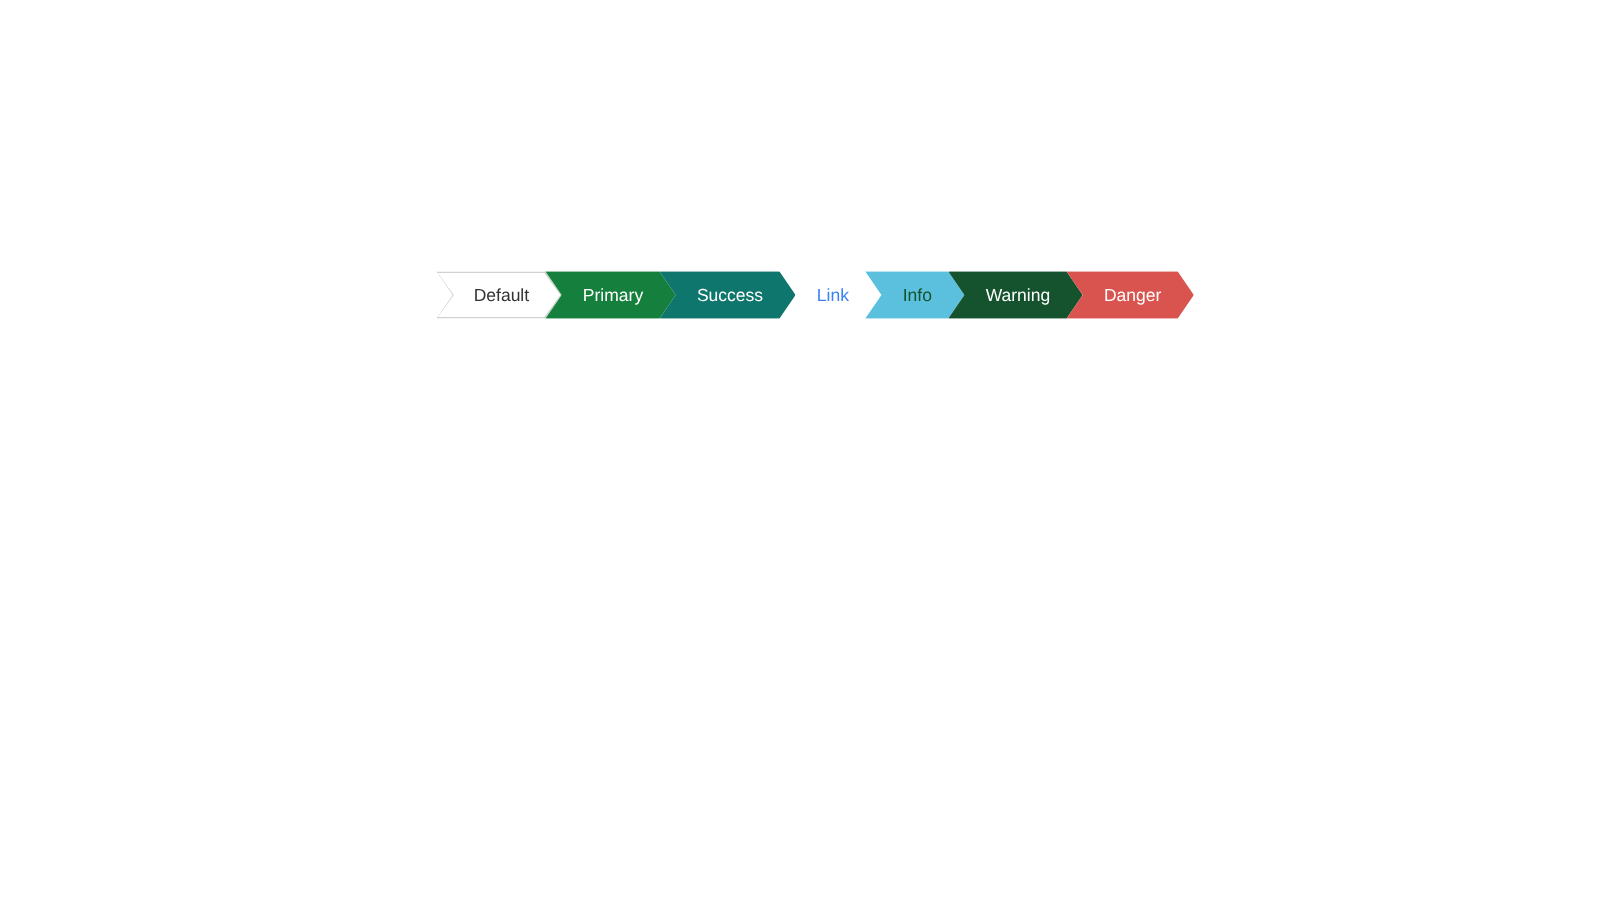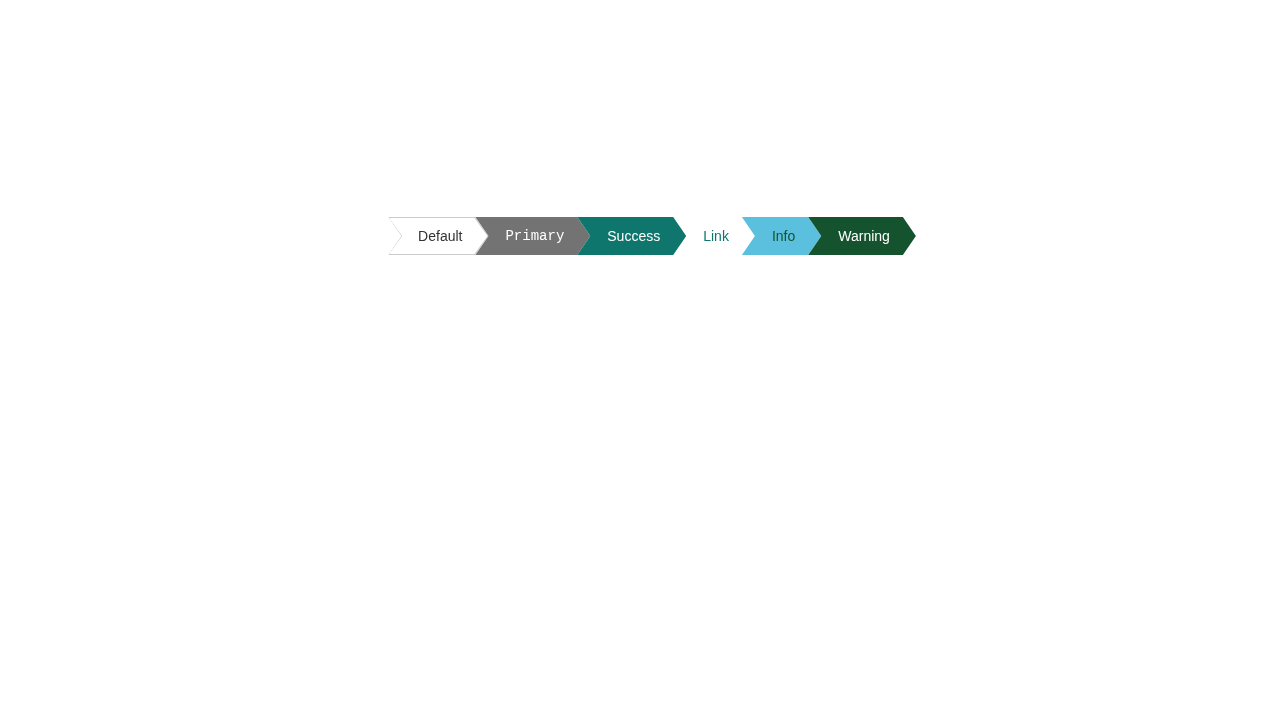--- a/index.html
+++ b/index.html
@@ -137,37 +137,40 @@
 
 <div id="page-root">
 
   <nav id="breadcrumb">
     <ul class="crumb-list">
 
       <li class="crumb crumb--default" style="color: rgb(51, 51, 51);">
         <span class="crumb-label">Default</span>
       </li>
 
-      <li class="crumb crumb--primary" style="color: rgb(255, 255, 255); background: #737373; font-family: Liberation Mono, monospace;">
+      <li class="crumb crumb--primary" style="color: rgb(255, 255, 255); background: #15803d;">
         <span class="crumb-label">Primary</span>
       </li>
 
       <li class="crumb crumb--success" style="color: rgb(255, 255, 255); background: #0f766e;">
         <span class="crumb-label">Success</span>
       </li>
 
-      <li class="crumb crumb--link" style="color: #0f766e;">
+      <li class="crumb crumb--link" style="color: #3b82f6;">
         <span class="crumb-label">Link</span>
       </li>
 
       <li class="crumb crumb--info" style="color: #14532d; background: rgb(91, 192, 222);">
         <span class="crumb-label">Info</span>
       </li>
 
       <li class="crumb crumb--warning" style="color: rgb(255, 255, 255); background: #14532d;">
         <span class="crumb-label">Warning</span>
       </li>
 
+      <li class="crumb crumb--danger" style="color: rgb(255, 255, 255); background: rgb(217, 83, 79);">
+        <span class="crumb-label">Danger</span>
+      </li>
 
     </ul>
   </nav>
 
 </div>
 
 </body></html>

